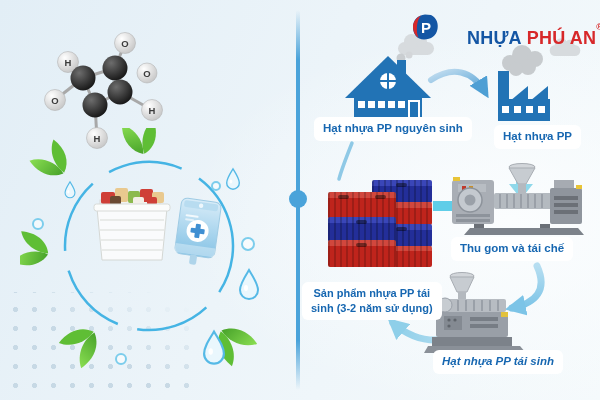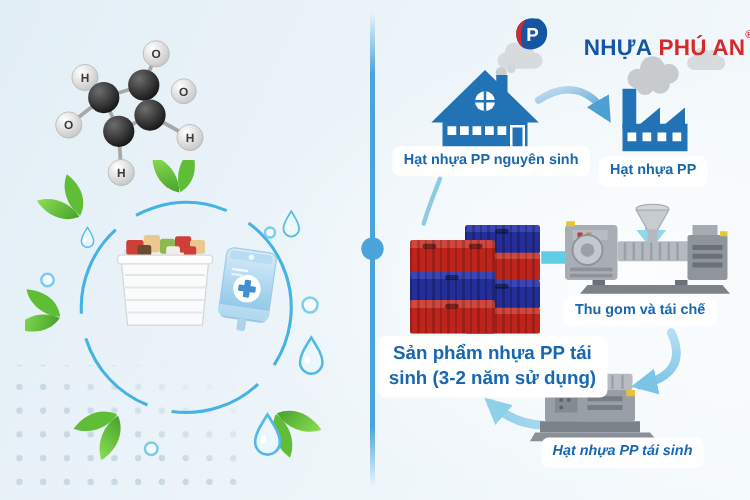--- a/index.html
+++ b/index.html
@@ -335,27 +335,27 @@
     <rect x="46" y="56" width="28" height="4" fill="#777d85"></rect>
     <rect x="10" y="44" width="7" height="5" fill="#e3c23c"></rect>
     <rect x="77" y="44" width="7" height="5" fill="#e3c23c"></rect>
     <rect x="8" y="69" width="80" height="9" fill="#7c828a"></rect>
     <polygon points="4,78 96,78 102,85 0,85" fill="#8a9098"></polygon>
   </svg>
 
   <div class="flow-label" style="left:314px;top:117px;">
     <span>Hạt nhựa PP nguyên sinh</span>
   </div>
-  <div class="flow-label" style="left:479px;top:125px;text-align:right;">
+  <div class="flow-label" style="left:494px;top:125px;text-align:right;">
     <div>Hạt nhựa PP</div>
   </div>
   <div class="flow-label" style="left:451px;top:237px;">
     <span>Thu gom và tái chế</span>
   </div>
-  <div class="flow-label" style="left:302px;top:269px;font-size:15px;">
+  <div class="flow-label" style="left:302px;top:282px;font-size:11px;">
     <div>Sản phẩm nhựa PP tái</div>
     <div>sinh (3-2 năm sử dụng)</div>
   </div>
   <div class="flow-label" style="left:433px;top:350px;font-style:italic;">
     <span>Hạt nhựa PP tái sinh</span>
   </div>
 
 </div>
 
 </body></html>

